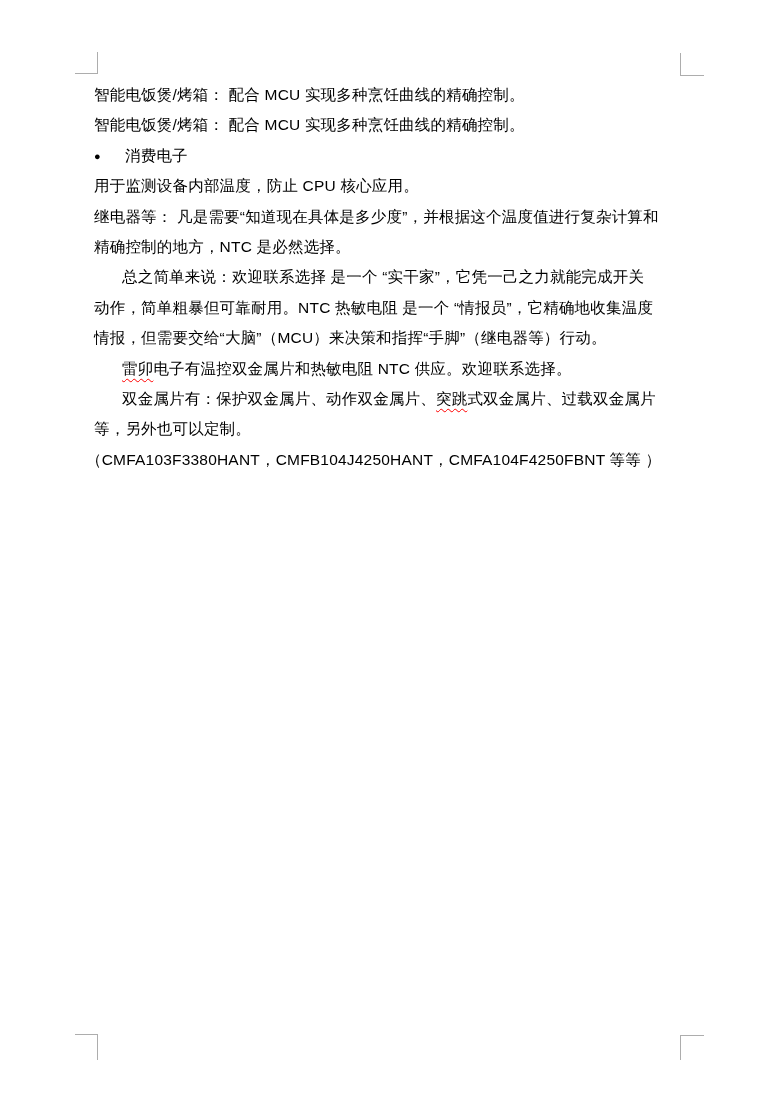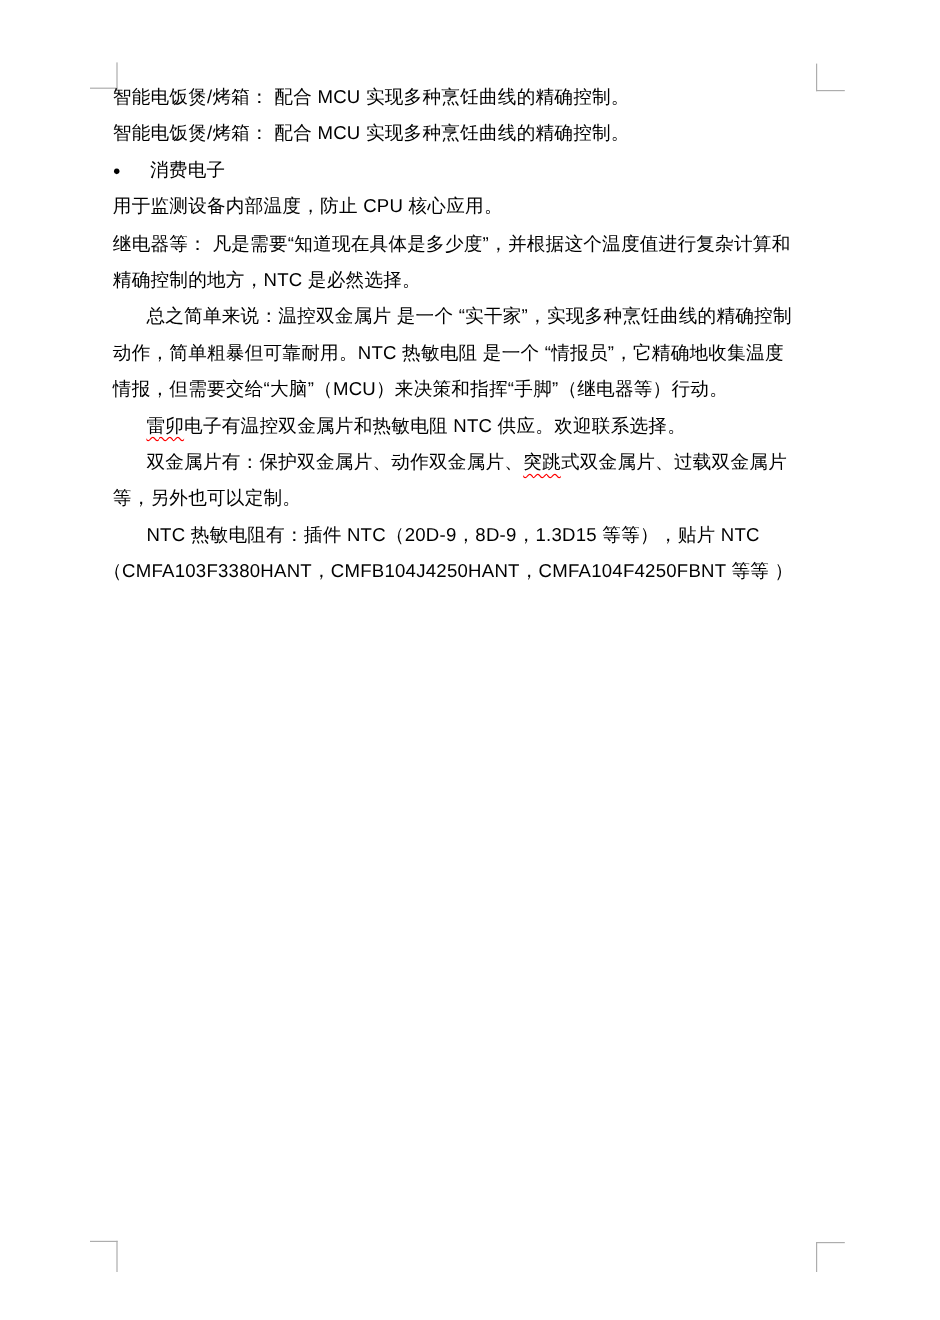--- a/index.html
+++ b/index.html
@@ -16,21 +16,21 @@
     overflow:hidden;
     position:relative;
   }
   .page{position:absolute;inset:0;background:var(--bg);}
   .crop-mark{position:absolute;}
   .crop-mark.tl{left:75px;top:52px;width:22px;height:21px;border-right:1px solid var(--crop);border-bottom:1px solid var(--crop);}
   .crop-mark.tr{left:680px;top:53px;width:23px;height:22px;border-left:1px solid var(--crop);border-bottom:1px solid var(--crop);}
   .crop-mark.bl{left:75px;top:1034px;width:22px;height:25px;border-right:1px solid var(--crop);border-top:1px solid var(--crop);}
   .crop-mark.br{left:680px;top:1035px;width:23px;height:24px;border-left:1px solid var(--crop);border-top:1px solid var(--crop);}
   .text-area{
-    position:absolute;left:94px;top:67px;width:596px;
+    position:absolute;left:94px;top:80px;width:596px;
     font-size:15.5px;line-height:30.4px;color:var(--text);
   }
   .line{white-space:pre-wrap;letter-spacing:0.2px;}
   .line.indent-2{padding-left:28px;}
   .line.outdent{margin-left:-8px;}
   .bullet{display:inline-block;width:31px;font-size:11px;vertical-align:1px;}
   .misspell{
     text-decoration:underline;
     text-decoration-style:wavy;
     text-decoration-color:var(--misspell);
@@ -48,22 +48,21 @@
   <div class="crop-mark tr"></div>
   <div class="crop-mark bl"></div>
   <div class="crop-mark br"></div>
   <div class="text-area" id="text-area">
       <div class="line"><span>智能电饭煲/烤箱： 配合 MCU 实现多种烹饪曲线的精确控制。</span></div>
       <div class="line"><span>智能电饭煲/烤箱： 配合 MCU 实现多种烹饪曲线的精确控制。</span></div>
       <div class="line"><span class="bullet">●</span><span>消费电子</span></div>
       <div class="line"><span>用于监测设备内部温度，防止 CPU 核心应用。</span></div>
       <div class="line"><span>继电器等： 凡是需要“知道现在具体是多少度”，并根据这个温度值进行复杂计算和</span></div>
       <div class="line"><span>精确控制的地方，NTC 是必然选择。</span></div>
-      <div class="line indent-2"><span>总之简单来说：温控双金属片 是一个 “实干家”，实现多种烹饪曲线的精确控制</span></div>
+      <div class="line indent-2"><span>总之简单来说：欢迎联系选择 是一个 “实干家”，它凭一己之力就能完成开关</span></div>
       <div class="line"><span>动作，简单粗暴但可靠耐用。NTC 热敏电阻 是一个 “情报员”，它精确地收集温度</span></div>
       <div class="line"><span>情报，但需要交给“大脑”（MCU）来决策和指挥“手脚”（继电器等）行动。</span></div>
       <div class="line indent-2"><span class="misspell">雷卯</span><span>电子有温控双金属片和热敏电阻 NTC 供应。欢迎联系选择。</span></div>
       <div class="line indent-2"><span>双金属片有：保护双金属片、动作双金属片、</span><span class="misspell">突跳</span><span>式双金属片、过载双金属片</span></div>
       <div class="line"><span>等，另外也可以定制。</span></div>
-      <div class="line indent-2"><span>NTC 热敏电阻有：插件 NTC（20D-9，8D-9，1.3D15 等等），贴片 NTC</span></div>
       <div class="line outdent"><span>（CMFA103F3380HANT，CMFB104J4250HANT，CMFA104F4250FBNT 等等 ）</span></div>
     </div>
 </div>
 
 </body></html>

